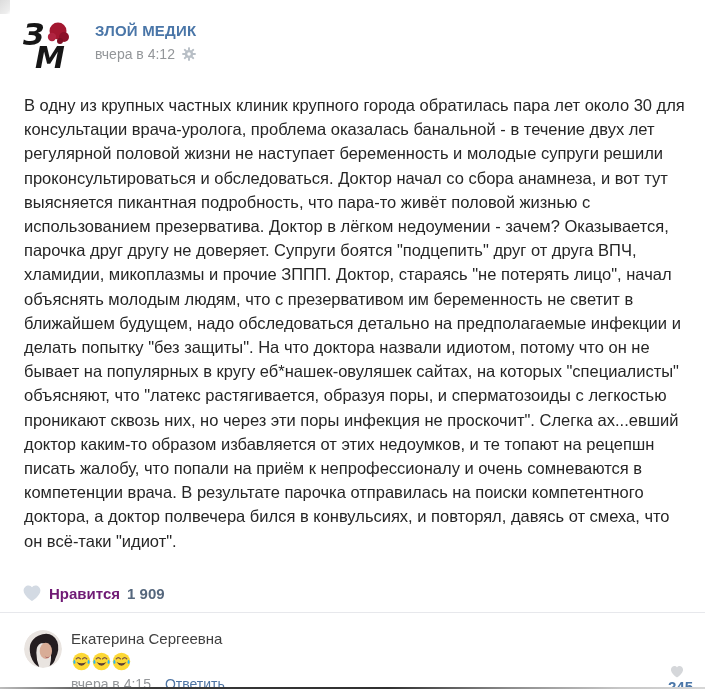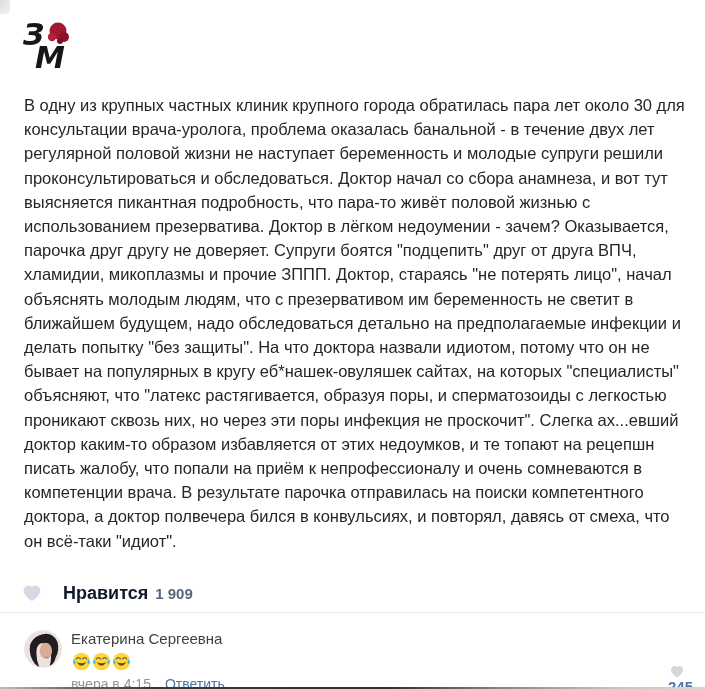--- a/index.html
+++ b/index.html
@@ -37,21 +37,21 @@
     font-size:16.5px; line-height:24.2px; color:#262626;
     white-space:pre-wrap;
   }
   
   .like-row {
     position:absolute; left:22px; top:582px; height:22px;
     display:flex; align-items:center; cursor:pointer;
   }
   .like-row .heart { display:inline-flex; }
   .like-label {
-    margin-left:21px; font-size:18px; font-weight:bold; color:#0f172a;
+    margin-left:7px; font-size:15px; font-weight:bold; color:#701a75;
   }
   .like-count {
     margin-left:7px; font-size:15px; font-weight:bold; color:#55677d;
   }
   
   .divider { position:absolute; left:0; top:612px; width:705px; height:1px; background:#e7e8ec; }
   
   .comment { position:absolute; left:24px; top:630px; display:flex; }
   .comment-avatar {
     width:38px; height:38px; border-radius:50%; overflow:hidden; flex:0 0 auto;
@@ -90,20 +90,42 @@
 <div class="post-header">
   <div class="group-avatar">
     <svg width="52" height="52" viewBox="0 0 52 52">
       <circle cx="36" cy="13" r="8.5" fill="#a31730"></circle>
       <circle cx="42" cy="19" r="5" fill="#8c1028"></circle>
       <circle cx="30" cy="19" r="4.2" fill="#b02440"></circle>
       <circle cx="38" cy="23" r="3" fill="#7c0f24"></circle>
       <text x="1" y="27" font-size="30" font-weight="bold" font-style="italic" fill="#161616" font-family="DejaVu Sans, sans-serif">З</text>
       <text x="13" y="50" font-size="30" font-weight="bold" font-style="italic" fill="#161616" font-family="DejaVu Sans, sans-serif">М</text>
     </svg>
+  </div>
+  <div class="header-info">
+    <div class="group-name">ЗЛОЙ МЕДИК</div>
+    <div class="post-meta">
+      <span>вчера в 4:12</span>
+      <span class="gear">
+        <svg width="14" height="14" viewBox="0 0 16 16">
+          <g fill="#b8bfc6">
+            <circle cx="8" cy="8" r="4.7"></circle>
+            <rect x="6.9" y="0.2" width="2.2" height="3.6" rx="0.7"></rect>
+            <rect x="6.9" y="0.2" width="2.2" height="3.6" rx="0.7" transform="rotate(45 8 8)"></rect>
+            <rect x="6.9" y="0.2" width="2.2" height="3.6" rx="0.7" transform="rotate(90 8 8)"></rect>
+            <rect x="6.9" y="0.2" width="2.2" height="3.6" rx="0.7" transform="rotate(135 8 8)"></rect>
+            <rect x="6.9" y="0.2" width="2.2" height="3.6" rx="0.7" transform="rotate(180 8 8)"></rect>
+            <rect x="6.9" y="0.2" width="2.2" height="3.6" rx="0.7" transform="rotate(225 8 8)"></rect>
+            <rect x="6.9" y="0.2" width="2.2" height="3.6" rx="0.7" transform="rotate(270 8 8)"></rect>
+            <rect x="6.9" y="0.2" width="2.2" height="3.6" rx="0.7" transform="rotate(315 8 8)"></rect>
+          </g>
+          <circle cx="8" cy="8" r="2" fill="#ffffff"></circle>
+        </svg>
+      </span>
+    </div>
   </div>
 </div>
 
 <div class="post-text">В одну из крупных частных клиник крупного города обратилась пара лет около 30 для консультации врача-уролога, проблема оказалась банальной - в течение двух лет регулярной половой жизни не наступает беременность и молодые супруги решили проконсультироваться и обследоваться. Доктор начал со сбора анамнеза, и вот тут выясняется пикантная подробность, что пара-то живёт половой жизнью с использованием презерватива. Доктор в лёгком недоумении - зачем? Оказывается, парочка друг другу не доверяет. Супруги боятся "подцепить" друг от друга ВПЧ, хламидии, микоплазмы и прочие ЗППП. Доктор, стараясь "не потерять лицо", начал объяснять молодым людям, что с презервативом им беременность не светит в ближайшем будущем, надо обследоваться детально на предполагаемые инфекции и делать попытку "без защиты". На что доктора назвали идиотом, потому что он не бывает на популярных в кругу еб*нашек-овуляшек сайтах, на которых "специалисты" объясняют, что "латекс растягивается, образуя поры, и сперматозоиды с легкостью проникают сквозь них, но через эти поры инфекция не проскочит". Слегка ах...евший доктор каким-то образом избавляется от этих недоумков, и те топают на рецепшн писать жалобу, что попали на приём к непрофессионалу и очень сомневаются в компетенции врача. В результате парочка отправилась на поиски компетентного доктора, а доктор полвечера бился в конвульсиях, и повторял, давясь от смеха, что он всё-таки "идиот".</div>
 
 <div class="like-row">
   <span class="heart">
     <svg width="20" height="18" viewBox="0 0 16 15">
       <path fill="#d3dae3" d="M8 14.2 C7.6 14.2 1 9.6 1 5.4 C1 2.9 3 1.2 5.2 1.2 C6.5 1.2 7.5 1.9 8 2.8 C8.5 1.9 9.5 1.2 10.8 1.2 C13 1.2 15 2.9 15 5.4 C15 9.6 8.4 14.2 8 14.2 Z"></path>
     </svg>

